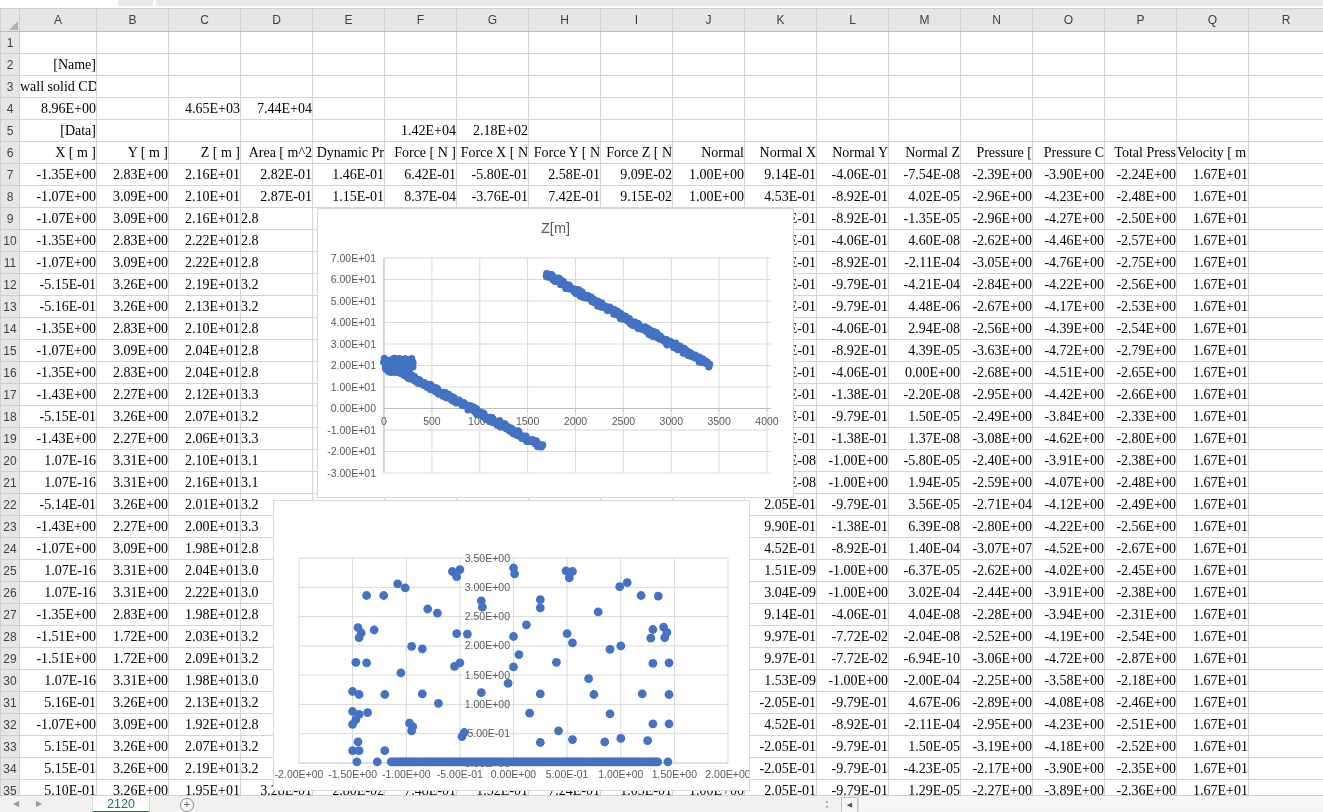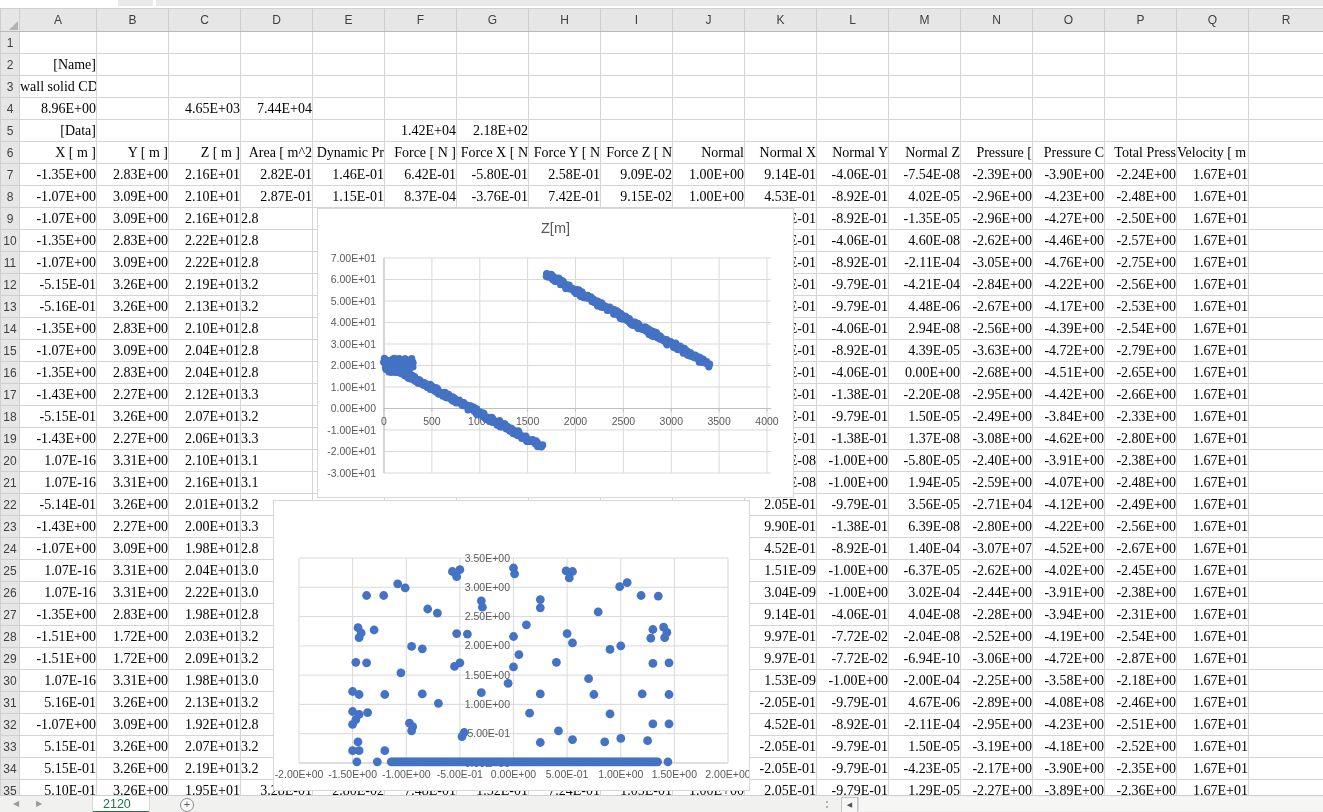--- a/index.html
+++ b/index.html
@@ -36,21 +36,21 @@
   #chart2 .chart-title{top:16px;}
   .chartbox svg{position:absolute;left:0;top:0;}
   
   #tabbar{position:absolute;left:0;top:795px;width:1323px;height:17px;background:#f1f1f0;
     border-top:1px solid #cfcfcf;z-index:20;}
   .navarrow{position:absolute;top:3px;font-size:8px;color:#9a9a9a;cursor:default;}
   #nav-prev{left:13px;}
   #nav-next{left:36px;}
   #sheet-tab{position:absolute;left:92px;top:0;height:17px;min-width:36px;padding:0 10px;
     background:#fff;border-left:1px solid #d9d9d9;border-right:1px solid #d9d9d9;
-    color:#217346;font-size:12.5px;line-height:16px;}
+    color:#217346;font-size:12.5px;line-height:16px;text-align:center;}
   #sheet-tab .underline{position:absolute;left:0;bottom:0;width:100%;height:2px;background:#217346;}
   #add-sheet{position:absolute;left:180px;top:2px;width:12px;height:12px;border:1px solid #8b8b8b;
     border-radius:50%;color:#5f5f5f;font-size:11px;line-height:11px;text-align:center;background:#f8f8f8;}
   #gripper{position:absolute;left:826px;top:5px;width:3px;height:8px;}
   #gripper i{position:absolute;left:0;width:2px;height:2px;background:#9a9a9a;border-radius:50%;}
   #gripper i.d2{top:5px;}
   #hscroll-left{position:absolute;left:841px;top:1px;width:15px;height:14px;background:#f7f7f7;
     border:1px solid #c6c6c6;color:#555;font-size:7px;line-height:14px;text-align:center;}
   #hscroll-track{position:absolute;left:858px;top:1px;right:0;height:14px;background:#f6f6f5;
     border-left:1px solid #d9d9d9;}

